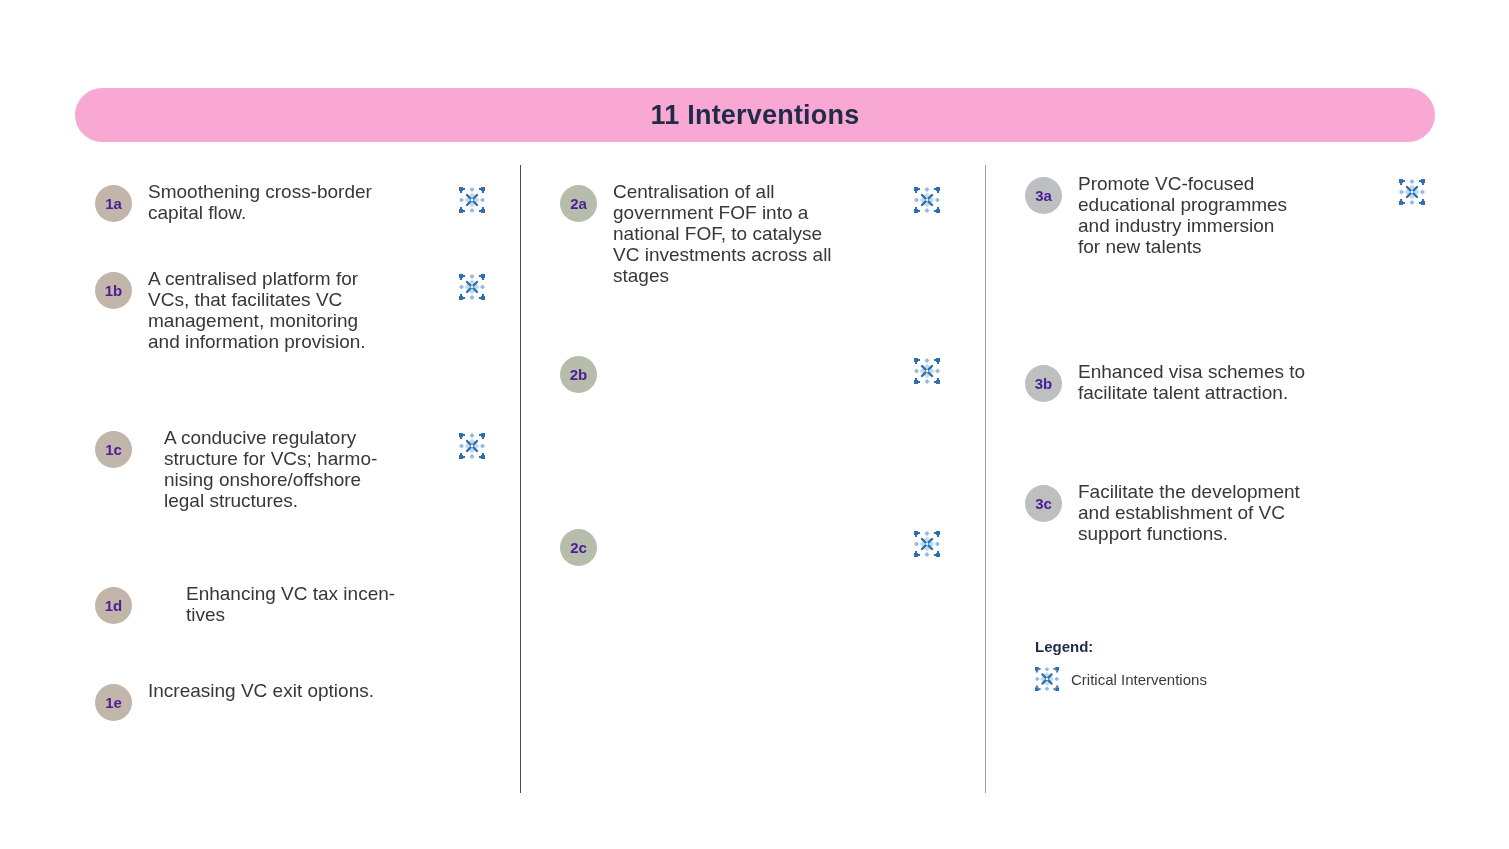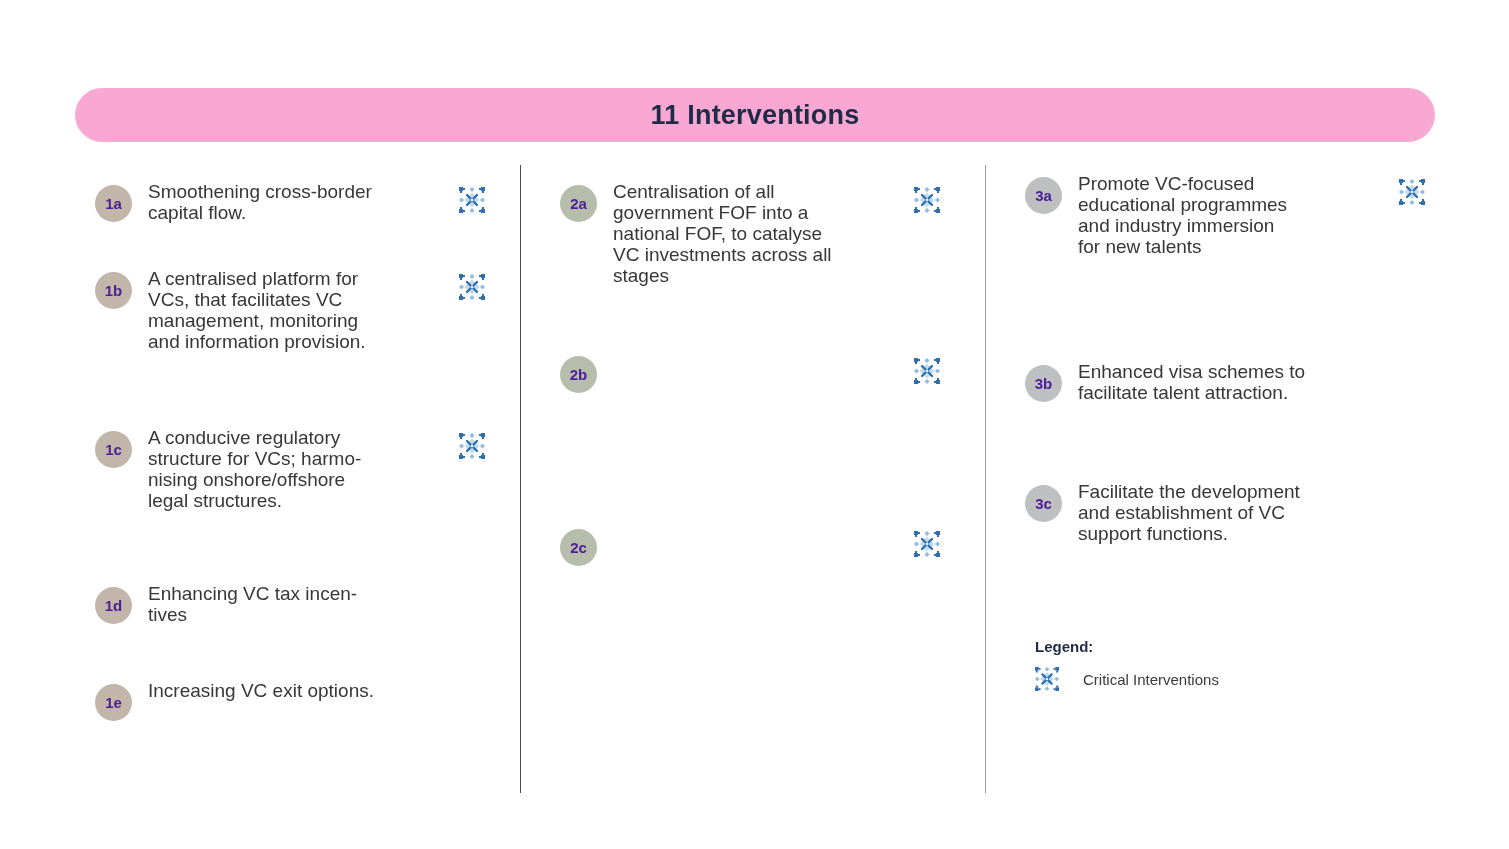--- a/index.html
+++ b/index.html
@@ -35,21 +35,21 @@
   .badge-gray{background:#bdbfc1;}
   .item-text{
     margin-left:16px;margin-top:-4px;
     font-size:19px;line-height:21px;color:#373737;
     white-space:pre-line;flex:1 1 auto;padding-right:48px;
   }
   .crit{position:absolute;right:0;top:2px;width:26px;height:26px;}
 
   .legend{position:absolute;left:10px;}
   .legend-title{font-size:15px;font-weight:700;color:#1f2b47;margin:0 0 12px 0;}
-  .legend-row{display:flex;align-items:center;gap:24px;}
+  .legend-row{display:flex;align-items:center;gap:12px;}
   .legend-row .crit-inline{width:24px;height:24px;flex:0 0 auto;}
   .legend-label{font-size:15px;color:#3a3a3a;}
 
   .hidden-defs{position:absolute;width:0;height:0;overflow:hidden;}
 </style>
 </head>
 <body>
 
 <svg class="hidden-defs" aria-hidden="true">
   <defs>
@@ -105,31 +105,31 @@
     <div class="item" style="top:107px;">
       <div class="badge badge-tan">1b</div>
       <div class="item-text">A centralised platform for
 VCs, that facilitates VC
 management, monitoring
 and information provision.</div>
       <svg class="crit">
           <use href="#motif"></use>
         </svg>
     </div>
-    <div class="item" style="top:266px;">
+    <div class="item" style="top:266px;gap:16px;">
       <div class="badge badge-tan">1c</div>
       <div class="item-text">A conducive regulatory
 structure for VCs; harmo-
 nising onshore/offshore
 legal structures.</div>
       <svg class="crit">
           <use href="#motif"></use>
         </svg>
     </div>
-    <div class="item" style="top:422px;">
+    <div class="item" style="top:422px;gap:38px;">
       <div class="badge badge-tan">1d</div>
       <div class="item-text">Enhancing VC tax incen-
 tives</div>
     </div>
     <div class="item" style="top:519px;">
       <div class="badge badge-tan">1e</div>
       <div class="item-text">Increasing VC exit options.</div>
     </div>
   </div>
 

